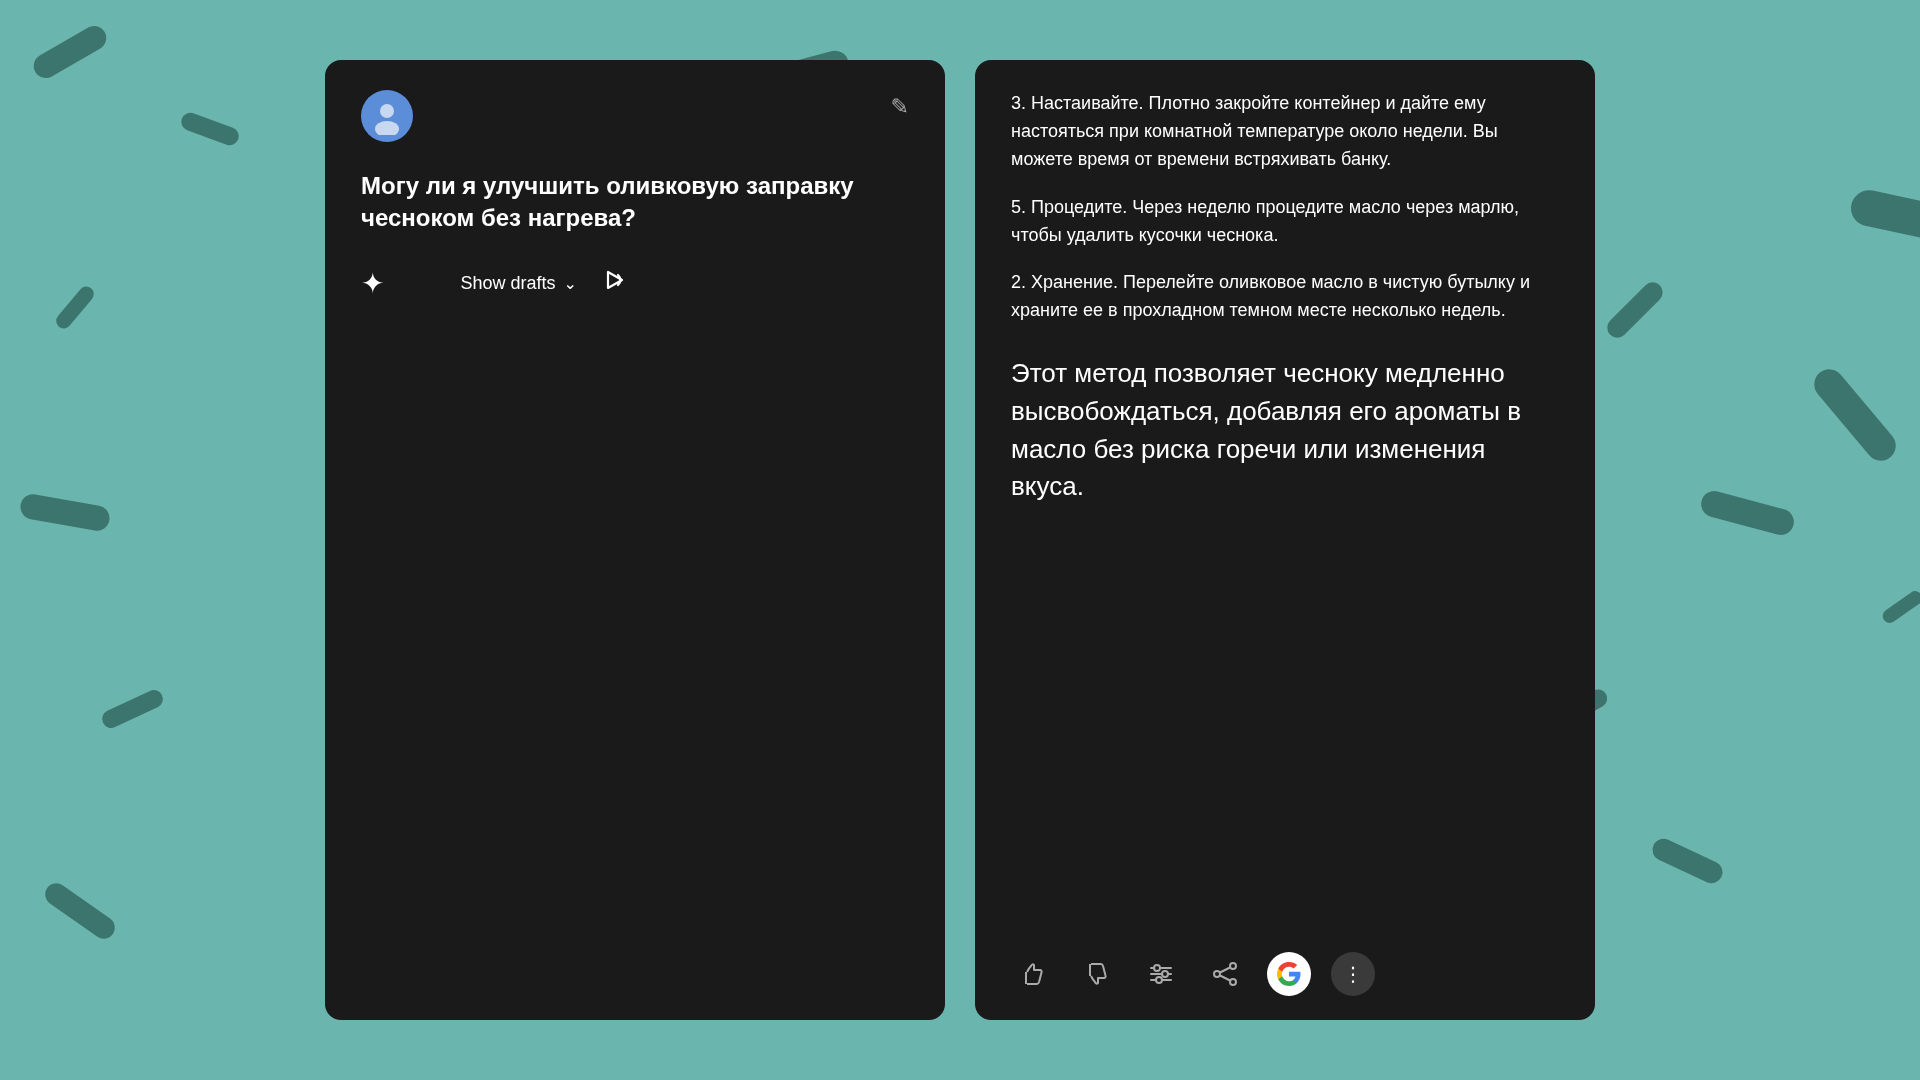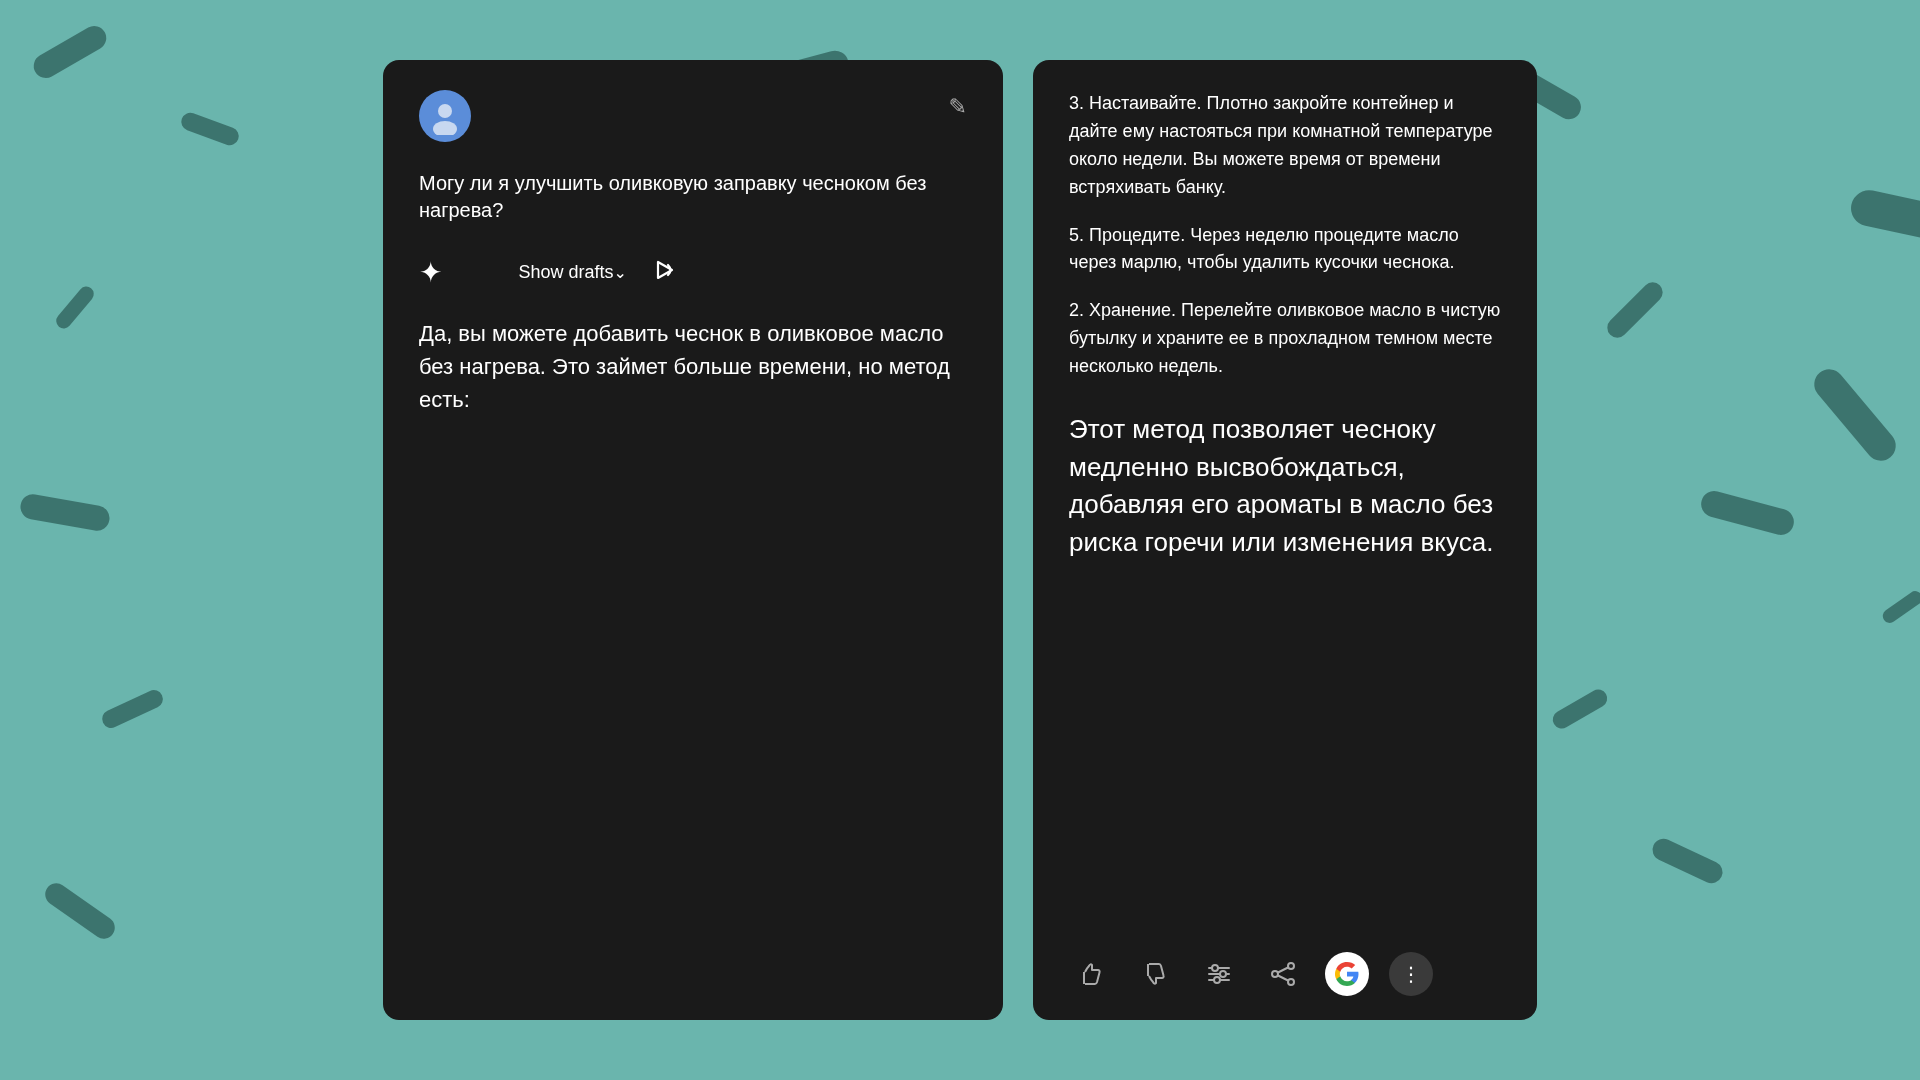--- a/index.html
+++ b/index.html
@@ -44,21 +44,21 @@
     .card-left {
       width: 620px;
       height: 960px;
       padding: 30px 36px;
       display: flex;
       flex-direction: column;
       gap: 0;
     }
 
     .card-right {
-      width: 504px;
+      width: 620px;
       height: 960px;
       padding: 30px 36px 24px 36px;
       display: flex;
       flex-direction: column;
       gap: 0;
     }
 
     
     .card-header {
       display: flex;
@@ -85,22 +85,22 @@
 
     .edit-icon {
       color: #aaaaaa;
       font-size: 22px;
       cursor: pointer;
       margin-top: 4px;
     }
 
     
     .question-text {
-      font-size: 20px;
-      font-weight: 400;
+      font-size: 24px;
+      font-weight: 700;
       line-height: 1.35;
       color: #ffffff;
       margin-bottom: 32px;
     }
 
     
     .drafts-bar {
       display: flex;
       align-items: center;
       gap: 16px;
@@ -108,20 +108,21 @@
     }
 
     .gemini-star {
       font-size: 28px;
       color: #ffffff;
     }
 
     .show-drafts-btn {
       display: flex;
       align-items: center;
+      gap: 8px;
       background: none;
       border: none;
       color: #ffffff;
       font-size: 18px;
       cursor: pointer;
       padding: 0;
       margin-left: 60px;
     }
 
     .show-drafts-btn .chevron {
@@ -289,21 +290,20 @@
       </button>
       <span class="audio-icon">
         <svg width="26" height="26" viewBox="0 0 26 26" fill="none" xmlns="http://www.w3.org/2000/svg">
           <polygon points="7,5 7,21 21,13" fill="none" stroke="white" stroke-width="2.2" stroke-linejoin="round"></polygon>
           <path d="M17 8 Q22 13 17 18" stroke="white" stroke-width="2.2" fill="none" stroke-linecap="round"></path>
         </svg>
       </span>
     </div>
 
     <div class="answer-text">
-      <p>Да, вы можете добавить чеснок в оливковое масло без нагрева. Это займет больше времени, но метод есть:</p>
     </div>
 
   </div>
 
   <div class="card card-right">
 
     <div class="right-content">
       <p class="step">3. Настаивайте. Плотно закройте контейнер и дайте ему настояться при комнатной температуре около недели. Вы можете время от времени встряхивать банку.</p>
       <p class="step">5. Процедите. Через неделю процедите масло через марлю, чтобы удалить кусочки чеснока.</p>
       <p class="step">2. Хранение. Перелейте оливковое масло в чистую бутылку и храните ее в прохладном темном месте несколько недель.</p>

